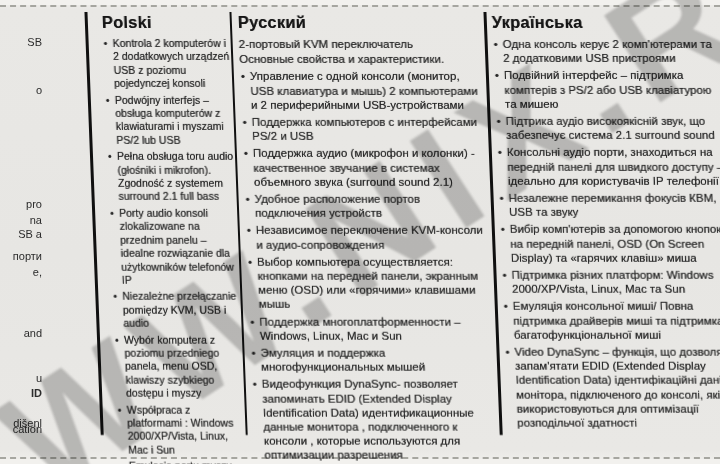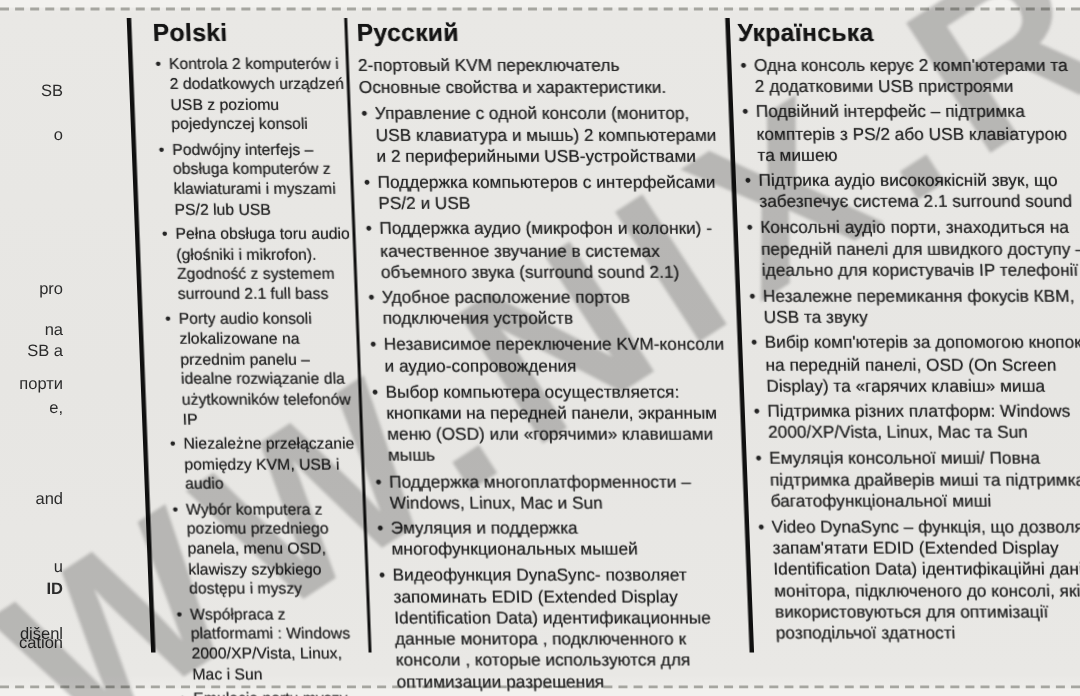--- a/index.html
+++ b/index.html
@@ -53,25 +53,25 @@
 </head>
 <body>
 
 <div class="scan">
 
   <div class="band top"></div>
   <div class="dash-line top"></div>
 
   <div class="gutter">
 
-      <div class="frag" style="top: 55px;">SB</div>
+      <div class="frag" style="top: 36px;">SB</div>
 
       <div class="frag" style="top: 84px;">o</div>
 
-      <div class="frag" style="top: 187px;">pro</div>
+      <div class="frag" style="top: 198px;">pro</div>
 
       <div class="frag" style="top: 214px;">na</div>
 
       <div class="frag" style="top: 228px;">SB a</div>
 
       <div class="frag" style="top: 250px;">порти</div>
 
       <div class="frag" style="top: 266px;">e,</div>
 
       <div class="frag" style="top: 327px;">and</div>

